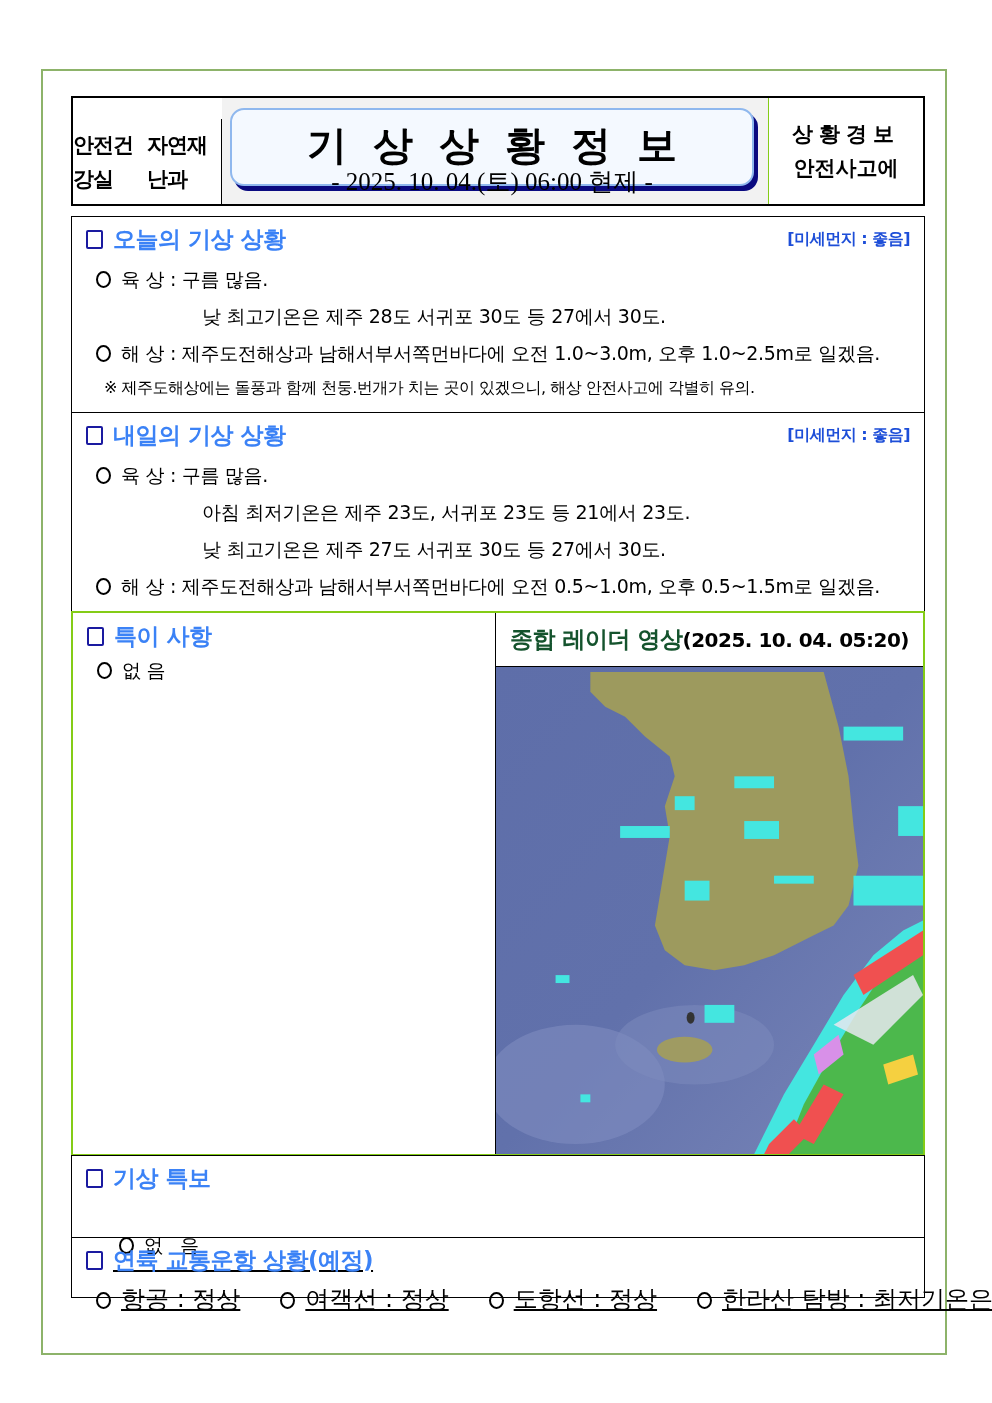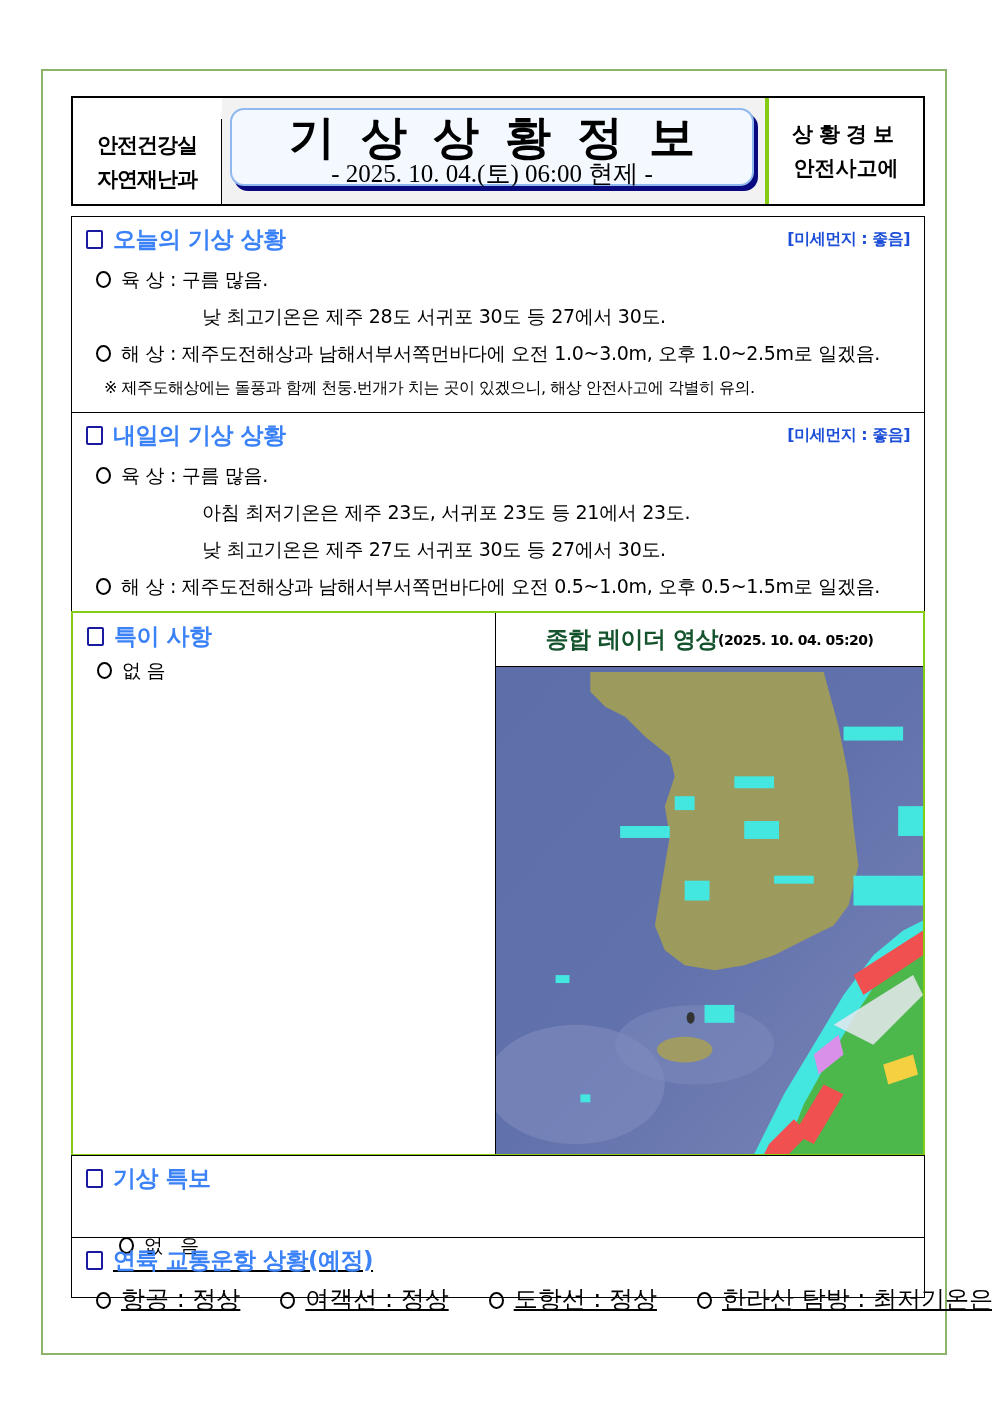--- a/index.html
+++ b/index.html
@@ -1,45 +1,45 @@
 <!DOCTYPE html>
 <html><head>
 <meta charset="utf-8">
 <style>
   html, body { margin:0; padding:0; background:#ffffff; }
   body { width:992px; height:1403px; position:relative; font-family:"DejaVu Sans", "Liberation Sans", sans-serif; color:#000; overflow:hidden; }
   .page-frame { position:absolute; left:41px; top:69px; width:906px; height:1286px; border:2px solid #8db36a; box-sizing:border-box; }
 
   
   .header { position:absolute; left:71px; top:96px; width:854px; height:110px; border:2px solid #000; box-sizing:border-box; display:flex; }
-  .hdr-left { width:148px; border-right:1px solid #000; display:flex; flex-direction:column; justify-content:center; align-items:center; font-weight:bold; font-size:21px; line-height:34px; letter-spacing:-1px;margin-top:21px; }
+  .hdr-left { width:148px; border-right:1px solid #000; display:flex; justify-content:center; align-items:center; font-weight:bold; font-size:21px; line-height:34px; letter-spacing:-1px;margin-top:21px; }
   .hdr-center { flex:1; background:#f2f2f2; position:relative; }
-  .hdr-right { width:154px; border-left:4px solid #84cc16; display:flex; flex-direction:column; justify-content:center; align-items:center; font-weight:bold; font-size:21px; line-height:34px; }
+  .hdr-right { width:154px; border-left:1px solid #84cc16; display:flex; flex-direction:column; justify-content:center; align-items:center; font-weight:bold; font-size:21px; line-height:34px; }
   .hdr-right .l1 { letter-spacing:6px; }
   .title-box { position:absolute; left:8px; top:10px; width:524px; height:78px; border-radius:14px; background:#f4f9ff; border:2px solid #8fb8ee; box-shadow:4px 5px 0 #0a0a80; box-sizing:border-box; text-align:center; }
-  .title-main { font-size:46px; font-weight:bold; letter-spacing:26px; line-height:46px; margin-top:4px; padding-left:26px; }
+  .title-main { font-size:40px; font-weight:bold; letter-spacing:26px; line-height:46px; margin-top:12px; padding-left:26px; }
   .title-sub { font-family:"Liberation Serif", "DejaVu Serif", serif; font-size:25px; line-height:28px; margin-top:0px; }
 
   
   .section { position:absolute; left:71px; width:854px; border:1px solid #000; box-sizing:border-box; }
   .sec-head { display:flex; justify-content:space-between; align-items:center; padding:0 14px 0 14px; height:44px; }
   .sec-title { color:#3b82f6; font-weight:bold; font-size:23px; display:flex; align-items:center; letter-spacing:-0.5px; }
   .checkbox { display:inline-block; width:17px; height:19px; border:2px solid #1a1aa0; border-radius:2px; margin-right:10px; box-sizing:border-box; }
   .dust { color:#1d4ed8; font-weight:bold; font-size:16px; letter-spacing:-0.5px; }
   .line { font-size:19px; line-height:37px; padding-left:24px; white-space:nowrap; letter-spacing:-0.3px; }
   .line .bullet { display:inline-block; width:15px; height:17px; border:2px solid #000; border-radius:50%; box-sizing:border-box; vertical-align:-2px; margin-right:10px; }
   .indent { padding-left:130px; }
   .note { font-size:16px; line-height:32px; padding-left:32px; white-space:nowrap; letter-spacing:-0.5px; }
 
   .split { position:absolute; left:71px; top:611px; width:854px; height:545px; border:2px solid #84cc16; box-sizing:border-box; display:flex; }
   .split-left { width:422px; border-right:1px solid #000; }
   .split-right { flex:1; display:flex; flex-direction:column; }
   .radar-head { height:53px; border-bottom:1px solid #000; display:flex; align-items:center; justify-content:center; white-space:nowrap; }
   .radar-title { color:#14532d; font-weight:bold; font-size:23px; letter-spacing:-0.5px; }
-  .radar-ts { font-weight:bold; font-size:14px; letter-spacing:-0.5px; }
+  .radar-ts { font-weight:bold; font-size:20px; letter-spacing:-0.5px; }
   .radar-img { flex:1; position:relative; overflow:hidden; }
   .radar-img svg { display:block; width:100%; height:100%; }
 
   .traffic { display:flex; padding-left:24px; font-size:24px; line-height:34px; white-space:nowrap; }
   .traffic .item { margin-right:40px; }
   .traffic .bullet { display:inline-block; width:15px; height:17px; border:2px solid #000; border-radius:50%; box-sizing:border-box; vertical-align:-2px; margin-right:10px; }
 </style>
 </head>
 <body>
 

